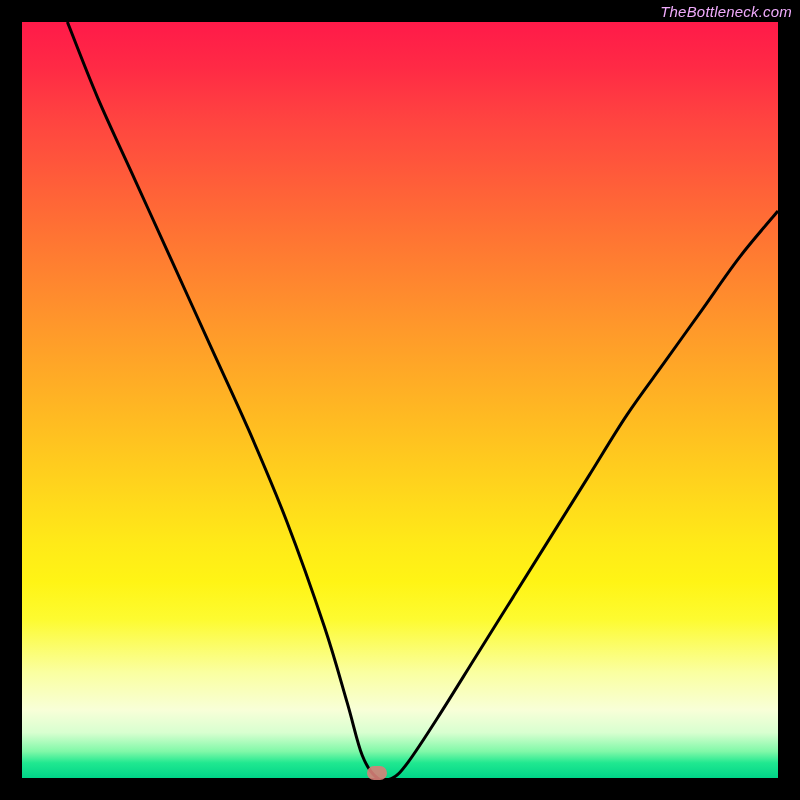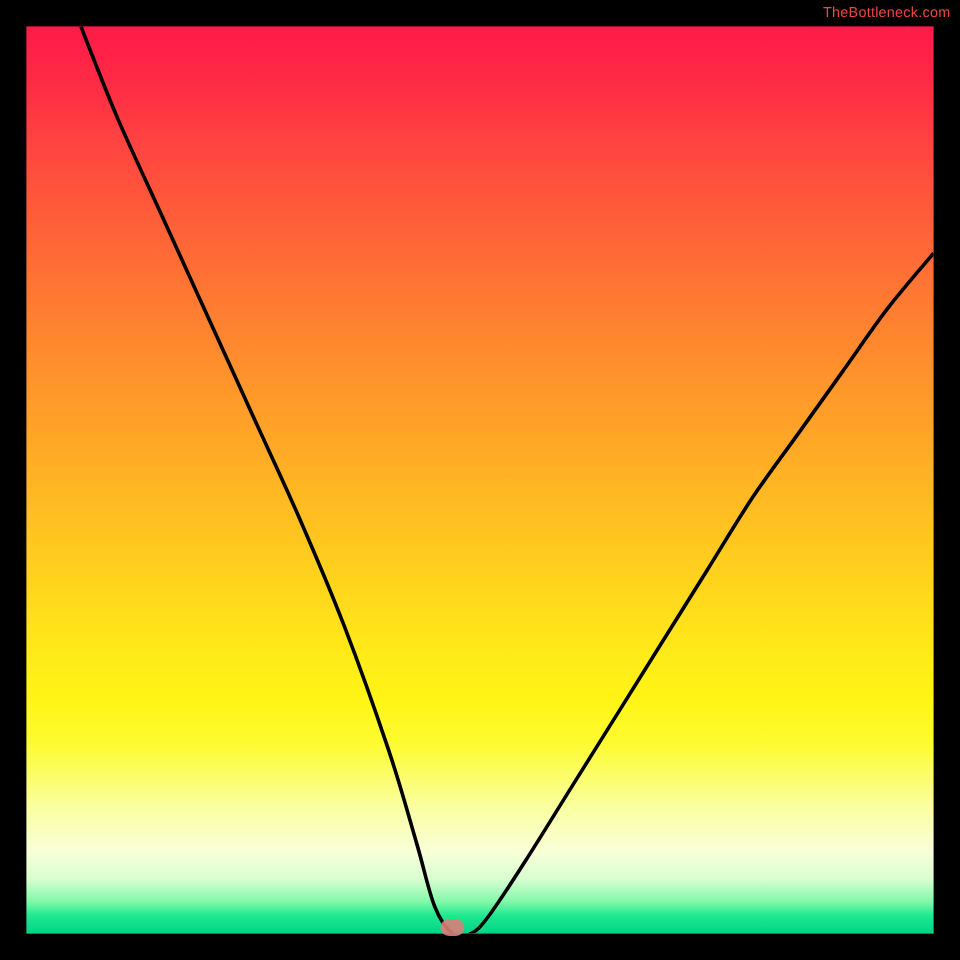--- a/index.html
+++ b/index.html
@@ -57,23 +57,24 @@
     height: 14px;
     border-radius: 7px;
     background: #d88078;
     opacity: 0.9;
   }
   .watermark {
     position: absolute;
     top: 3px;
     right: 8px;
     font-family: Arial, Helvetica, sans-serif;
-    font-size: 12px;
-    color: #ef4444;
+    font-size: 15px;
+    color: #f0abfc;
     letter-spacing: 0.2px;
+    font-style: italic;
   }
 </style>
 </head>
 <body>
 
 <div class="frame">
   <div class="plot-area">
     <svg class="curve-svg" viewBox="0 0 756 756" preserveAspectRatio="none">
       <path id="curve-path" d="M 45.4 0.0 C 50.4 12.6, 64.3 49.1, 75.6 75.6 C 86.9 102.1, 100.8 131.0, 113.4 158.8 C 126.0 186.5, 138.6 214.2, 151.2 241.9 C 163.8 269.6, 176.4 297.4, 189.0 325.1 C 201.6 352.8, 214.2 379.3, 226.8 408.2 C 239.4 437.2, 252.0 466.2, 264.6 499.0 C 277.2 531.7, 292.3 574.6, 302.4 604.8 C 312.5 635.0, 318.8 659.0, 325.1 680.4 C 331.4 701.8, 335.2 720.7, 340.2 733.3 C 345.2 745.9, 350.3 752.2, 355.3 756.0 C 360.4 759.8, 365.4 758.5, 370.4 756.0 C 375.5 753.5, 378.0 751.0, 385.6 740.9 C 393.1 730.8, 404.5 713.2, 415.8 695.5 C 427.1 677.9, 441.0 655.2, 453.6 635.0 C 466.2 614.9, 478.8 594.7, 491.4 574.6 C 504.0 554.4, 516.6 534.2, 529.2 514.1 C 541.8 493.9, 554.4 473.8, 567.0 453.6 C 579.6 433.4, 592.2 412.0, 604.8 393.1 C 617.4 374.2, 630.0 357.8, 642.6 340.2 C 655.2 322.6, 667.8 304.9, 680.4 287.3 C 693.0 269.6, 705.6 250.7, 718.2 234.4 C 730.8 218.0, 749.7 196.6, 756.0 189.0" fill="none" stroke="#000" stroke-width="3"></path>
     </svg>

